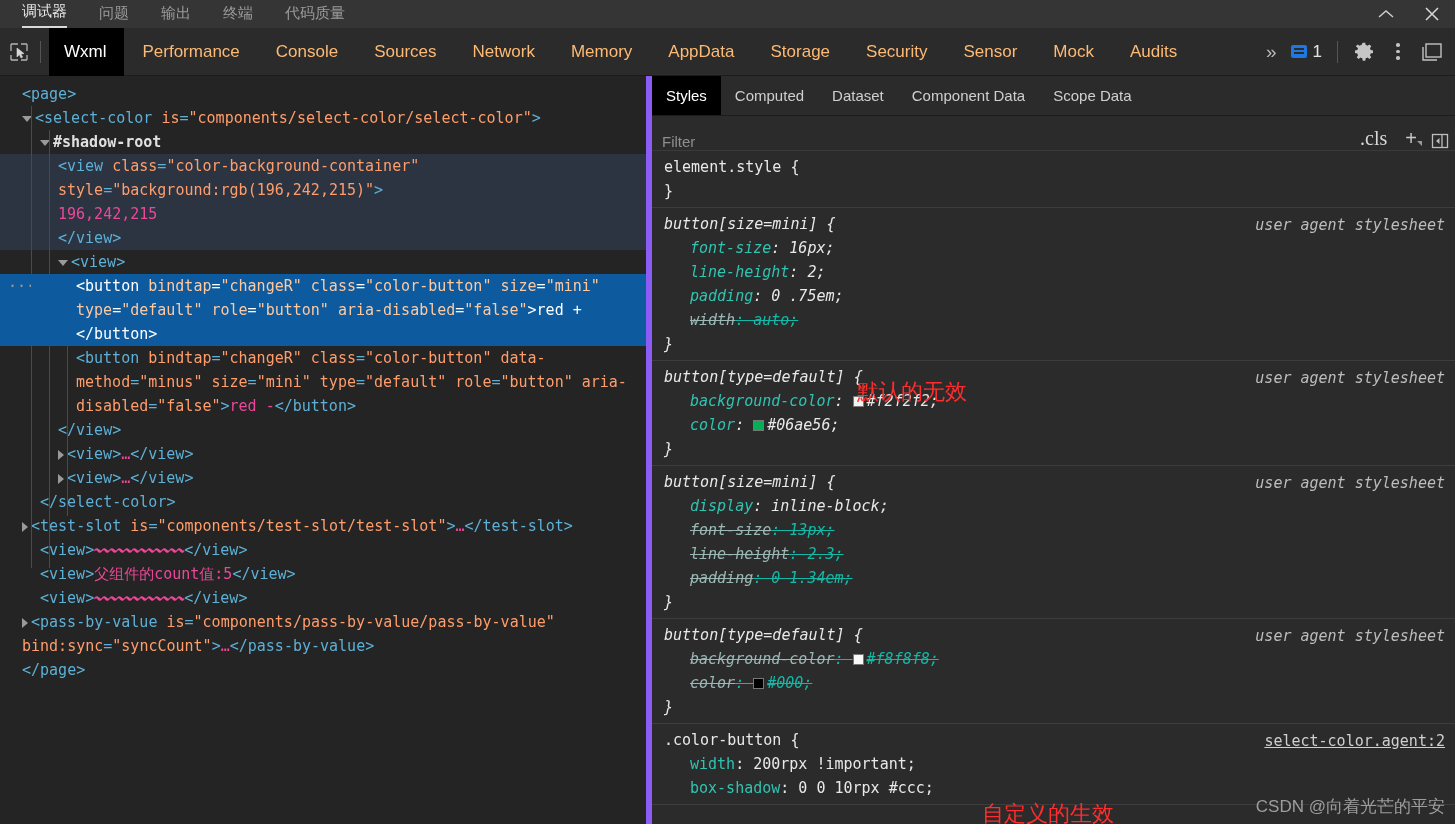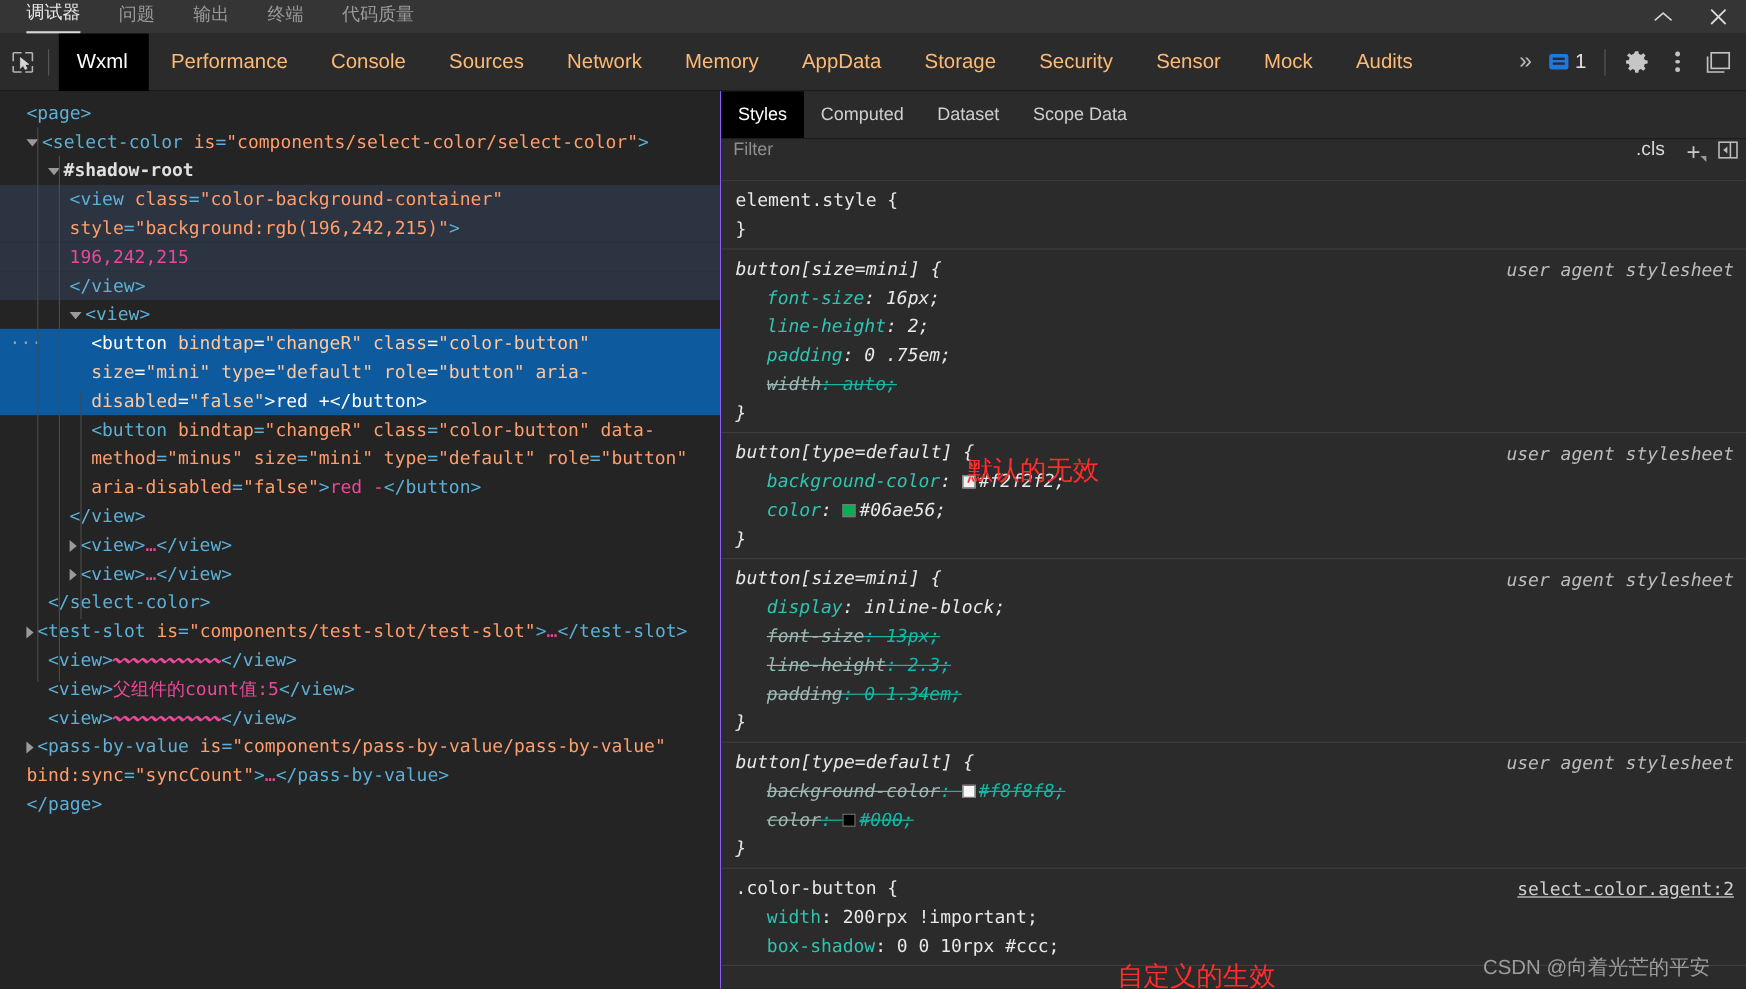--- a/index.html
+++ b/index.html
@@ -52,22 +52,22 @@
   .msg-icon:after{ content:""; position:absolute; left:3px; top:3px; width:10px; height:1.5px; background:#2b2b2b; box-shadow:0 4px 0 #2b2b2b;}
   .msgnum { color:#e4e4e4; font-size:17px; }
   .minisep { width:1px; height:22px; background:#555; margin:0 9px; }
   .icon-btn { width:34px; height:48px; display:flex; align-items:center; justify-content:center; }
   .dots { display:flex; flex-direction:column; gap:3px; align-items:center; }
   .dots i { width:3.5px; height:3.5px; background:#c3c3c3; border-radius:50%; display:block; }
 
   
   .split { display:flex; height:748px; }
   .left-pane {
-    width:601px; background:#242424; overflow:hidden; position:relative;
-    border-right:1px solid #8b5cf6;
+    width:652px; background:#242424; overflow:hidden; position:relative;
+    border-right:6px solid #8b5cf6;
   }
   .right-pane { flex:1; background:#2b2b2b; overflow:hidden; position:relative; }
 
   
   .dom {
     font-family:"DejaVu Sans Mono","Liberation Mono", monospace;
     font-size:15px; line-height:24px; color:#a5d6ff; padding:6px 0 0 0;
     white-space:pre-wrap; word-break:break-word;
   }
   .node { padding:0 8px 0 0; position:relative; }
@@ -94,29 +94,29 @@
   
   .styles-tabs {
     height:40px; display:flex; align-items:stretch; background:#2b2b2b;
     border-bottom:1px solid #1c1c1c;
   }
   .stab {
     display:flex; align-items:center; padding:0 14px; font-size:15px; color:#cfcfcf; white-space:nowrap;
   }
   .stab.active { background:#000; color:#ffffff; }
   .filterbar {
-    height:35px; display:flex; align-items:flex-start; background:#2b2b2b;
+    height:35px; display:flex; align-items:flex-end; background:#2b2b2b;
     border-bottom:1px solid #3a3a3a; padding-left:10px; gap:0;
   }
   .filter-input {
     flex:1; background:transparent; border:none; outline:none;
     color:#cfcfcf; font-size:15px; font-family:"Liberation Sans",sans-serif;
   }
   .filter-input::placeholder { color:#8e8e8e; }
-  .cls-btn { color:#d8d8d8; font-family:Liberation Sans, sans-serif; font-size:16px; padding:0 10px; }
+  .cls-btn { color:#d8d8d8; font-family:Liberation Serif, serif; font-size:20px; padding:0 10px; }
   .plus-btn { color:#c8c8c8; font-size:20px; padding:0 8px; position:relative; }
   .plus-btn:after { content:""; position:absolute; right:3px; bottom:4px; border-left:5px solid transparent; border-top:5px solid #9a9a9a; }
   .dock-btn { width:30px; display:flex; align-items:center; justify-content:center; }
 
   .rules {
     font-family:"DejaVu Sans Mono","Liberation Mono", monospace;
     font-size:15px; line-height:24px; color:#d8d8d8;
     height:673px; overflow:hidden; position:relative;
   }
   .rule { border-bottom:1px solid #3d3d3d; padding:4px 0 4px 12px; position:relative; }
@@ -135,21 +135,21 @@
     vertical-align:-1px; margin-right:3px;
   }
   .brace { color:#e8e8e8; }
 
   
   .annot {
     position:absolute; color:#ff2d2d; font-family:"Liberation Sans",sans-serif;
     font-size:22px; font-style:normal; white-space:nowrap;
   }
   .watermark {
-    position:absolute; right:30px; bottom:6px; color:#9d9d9d; font-size:17px;
+    position:absolute; right:10px; bottom:6px; color:#9d9d9d; font-size:17px;
     font-family:"Liberation Sans",sans-serif;
   }
 </style>
 </head>
 <body>
 
 <div class="app">
 
   <div class="titlestrip">
     <div class="outer-tabs">
@@ -232,20 +232,21 @@
         <div class="vline" style="left: 49px; top: 54px; height: 438px;"></div>
         <div class="vline" style="left: 67px; top: 250px; height: 190px;"></div>
       </div>
 
     <div class="right-pane">
 
       <div class="styles-tabs">
         <div class="stab active">Styles</div>
         <div class="stab">Computed</div>
         <div class="stab">Dataset</div>
+        <div class="stab">Component Data</div>
         <div class="stab">Scope Data</div>
       </div>
 
       <div class="filterbar">
         <input class="filter-input" type="text" placeholder="Filter" value="" style="">
         <div class="cls-btn">.cls</div>
         <div class="plus-btn">+</div>
         <div class="dock-btn">
           <svg width="18" height="18" viewBox="0 0 18 18">
             <rect x="1.5" y="2.5" width="15" height="13" fill="none" stroke="#bdbdbd" stroke-width="1.3"></rect>

